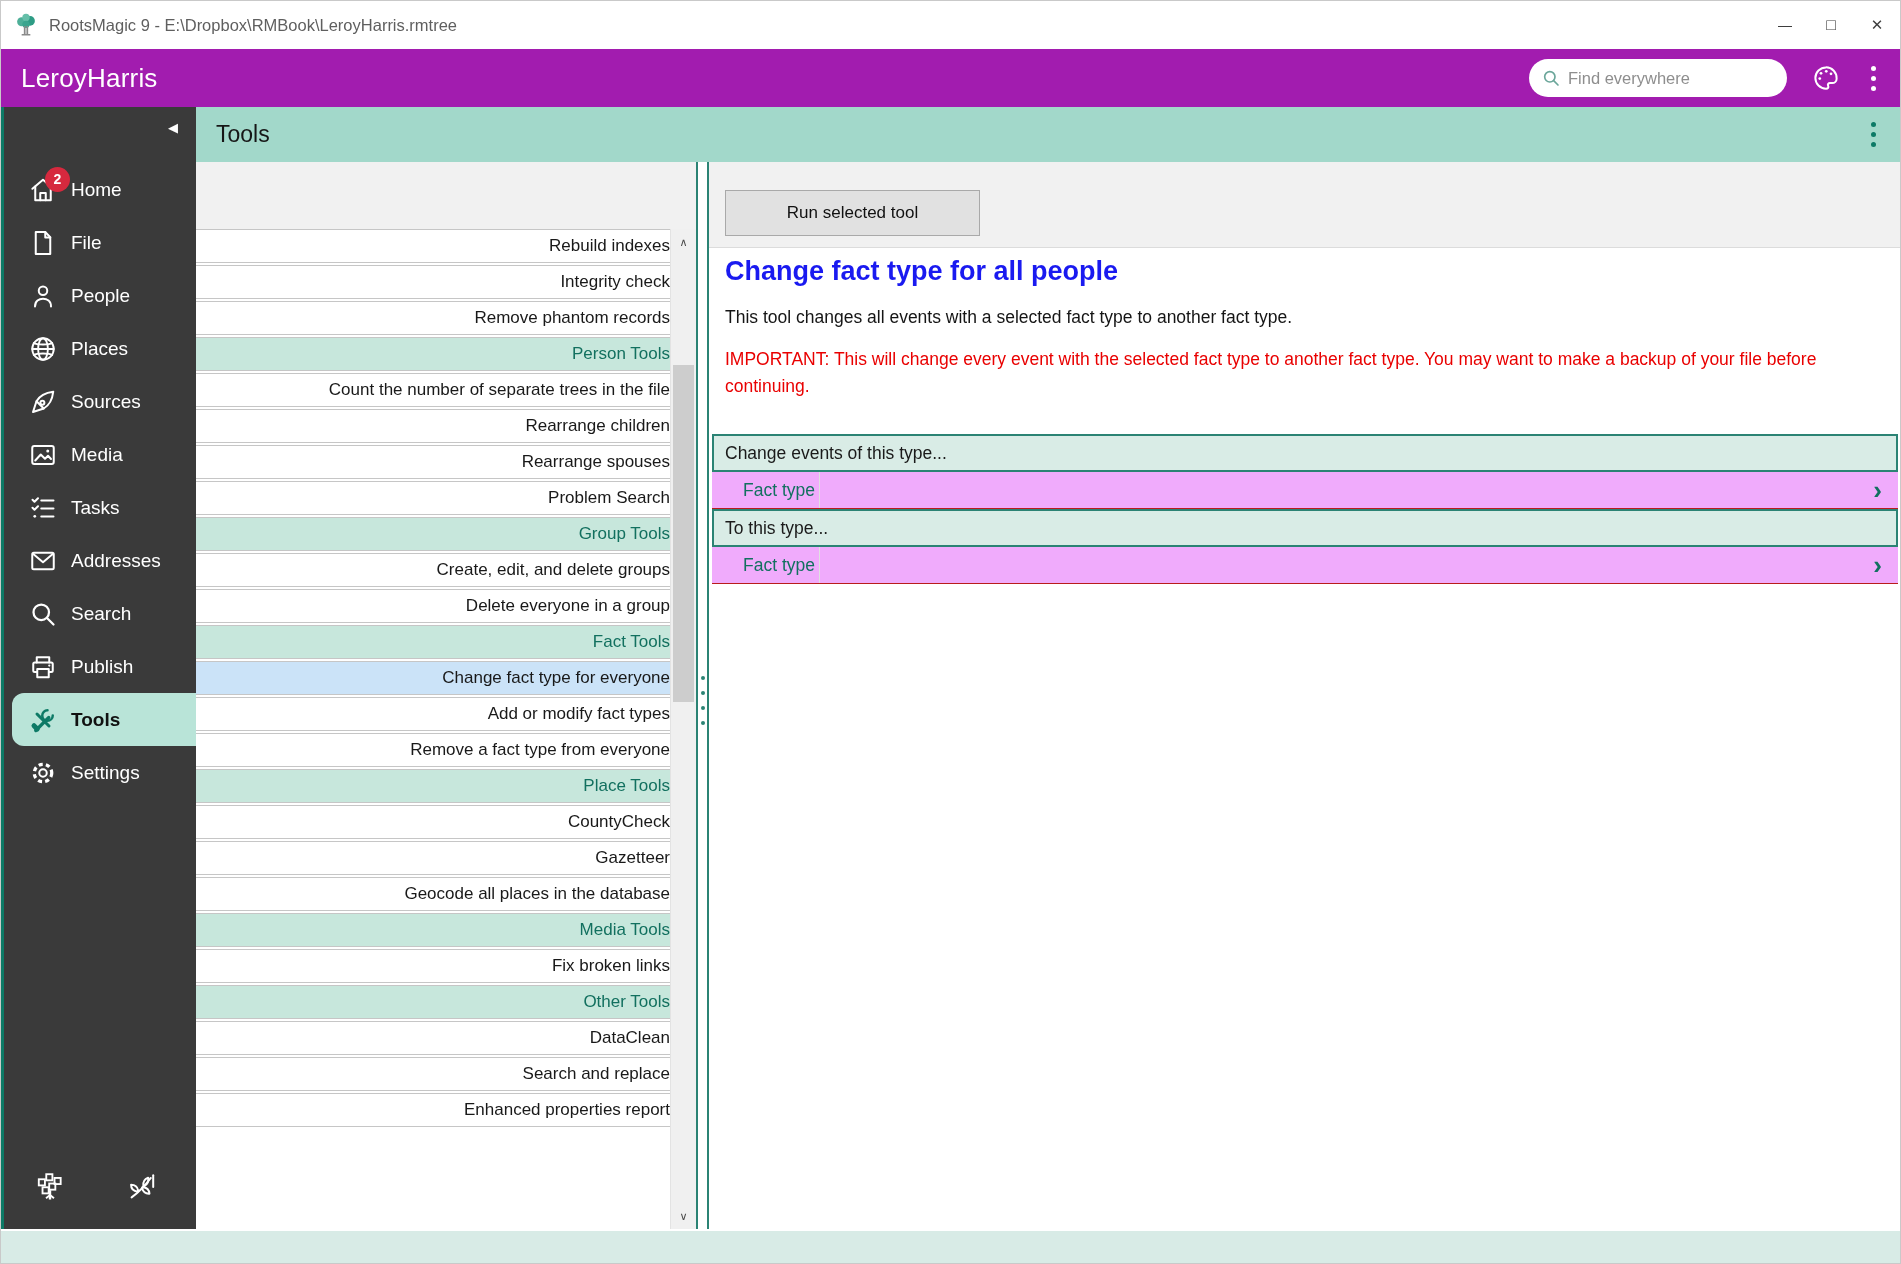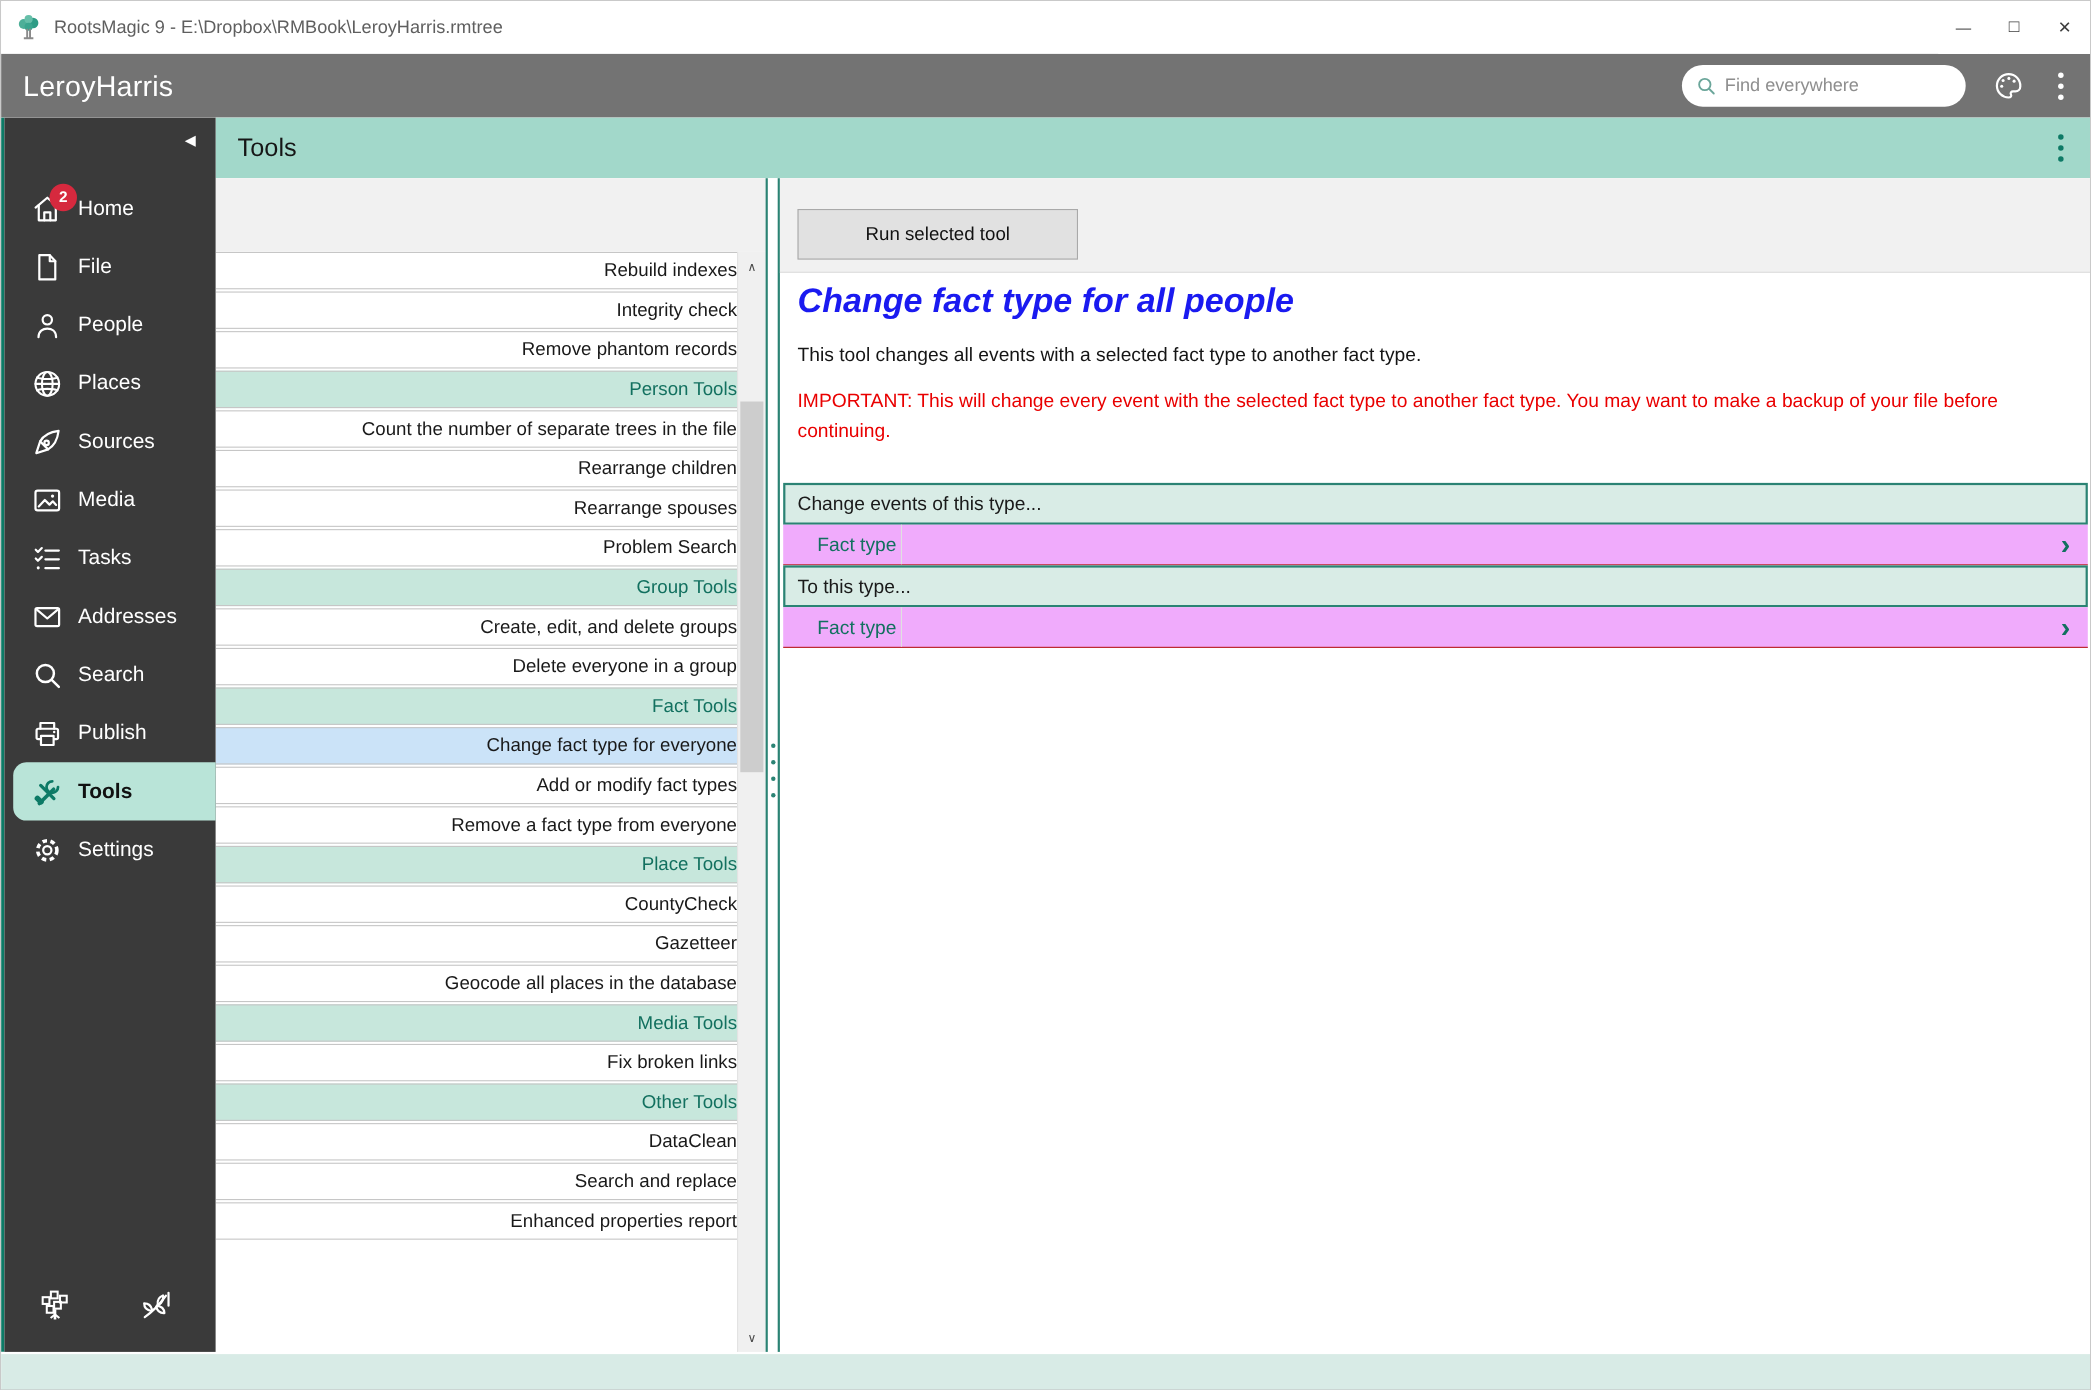--- a/index.html
+++ b/index.html
@@ -10,21 +10,21 @@
   
   .titlebar { height:48px; background:#fff; display:flex; align-items:center; padding-left:12px; }
   .logo { width:26px; height:26px; display:flex; flex:none; }
   .wtitle { color:#5f5f5f; font-size:16.5px; margin-left:10px; white-space:nowrap; }
   .wcontrols { margin-left:auto; display:flex; height:100%; }
   .wbtn { width:46px; height:100%; border:none; background:#fff; color:#3e3e3e;
           display:flex; align-items:center; justify-content:center; font-family:inherit; cursor:pointer; }
   .wbtn.min { font-size:14px; } .wbtn.max { font-size:16px; } .wbtn.cls { font-size:15px; }
 
   
-  .appbar { height:58px; background:#737373; display:flex; align-items:center; padding:0 18px 0 20px; }
+  .appbar { height:58px; background:#a21caf; display:flex; align-items:center; padding:0 18px 0 20px; }
   .appname { color:#fff; font-size:26px; letter-spacing:.2px; }
   .searchpill { margin-left:auto; width:258px; height:38px; background:#fff; border-radius:19px;
                 display:flex; align-items:center; padding:0 10px 0 12px; }
   .searchpill svg { flex:none; }
   .searchpill input { border:none; outline:none; width:100%; font-size:16.5px; color:#333;
                       font-family:inherit; margin-left:7px; background:transparent; }
   .searchpill input::placeholder { color:#8e8e8e; }
   .iconbtn { background:none; border:none; margin-left:24px; cursor:pointer; display:flex;
              align-items:center; justify-content:center; }
   .kdots { display:flex; flex-direction:column; gap:5px; padding:2px 6px; }
@@ -85,21 +85,21 @@
             flex-direction:column; gap:11px; }
   .spdots i { width:4px; height:4px; border-radius:50%; background:#2b8374; display:block; }
 
   
   .rightpanel { flex:1; min-width:0; display:flex; flex-direction:column; background:#fff; }
   .rightstrip { height:86px; background:#f1f1f1; border-bottom:1px solid #dcdcdc; flex:none; position:relative; }
   .runbtn { position:absolute; left:16px; top:28px; width:255px; height:46px; background:#e1e1e1;
             border:1px solid #a9a9a9; font-size:17px; color:#111; font-family:inherit; cursor:pointer; }
   .rightcontent { flex:1; overflow:hidden; }
   .textblock { padding:0 14px 0 16px; }
-  .toolheading { margin-top:8px; font-size:31px; font-weight:700; color:#1a1af0;font-style:italic; }
+  .toolheading { margin-top:8px; font-size:27px; font-weight:700; color:#1a1af0; }
   .desc { margin-top:20px; font-size:17.5px; color:#151515; }
   .warning { margin-top:18px; font-size:17.5px; color:#e90000; line-height:1.55; max-width:1135px; }
   .sections { margin-top:34px; padding:0 2px 0 3px; }
   .secbar { height:38px; background:#d9ece6; border:2px solid #2b8374; display:flex; align-items:center;
             padding-left:11px; font-size:17.5px; color:#1a1a1a; }
   .factrow { height:37px; display:flex; align-items:center; border-bottom:1px solid #b91c1c;
              background:#f0abfc; cursor:pointer; }
   .factlabel { width:107px; padding-left:31px; font-size:17.5px; color:#12705f; flex:none; }
   .factdiv { width:1px; align-self:stretch; background:#e0e0e0; flex:none; }
   .factchev { margin-left:auto; padding-right:16px; color:#12705f; font-size:26px; font-weight:700;

